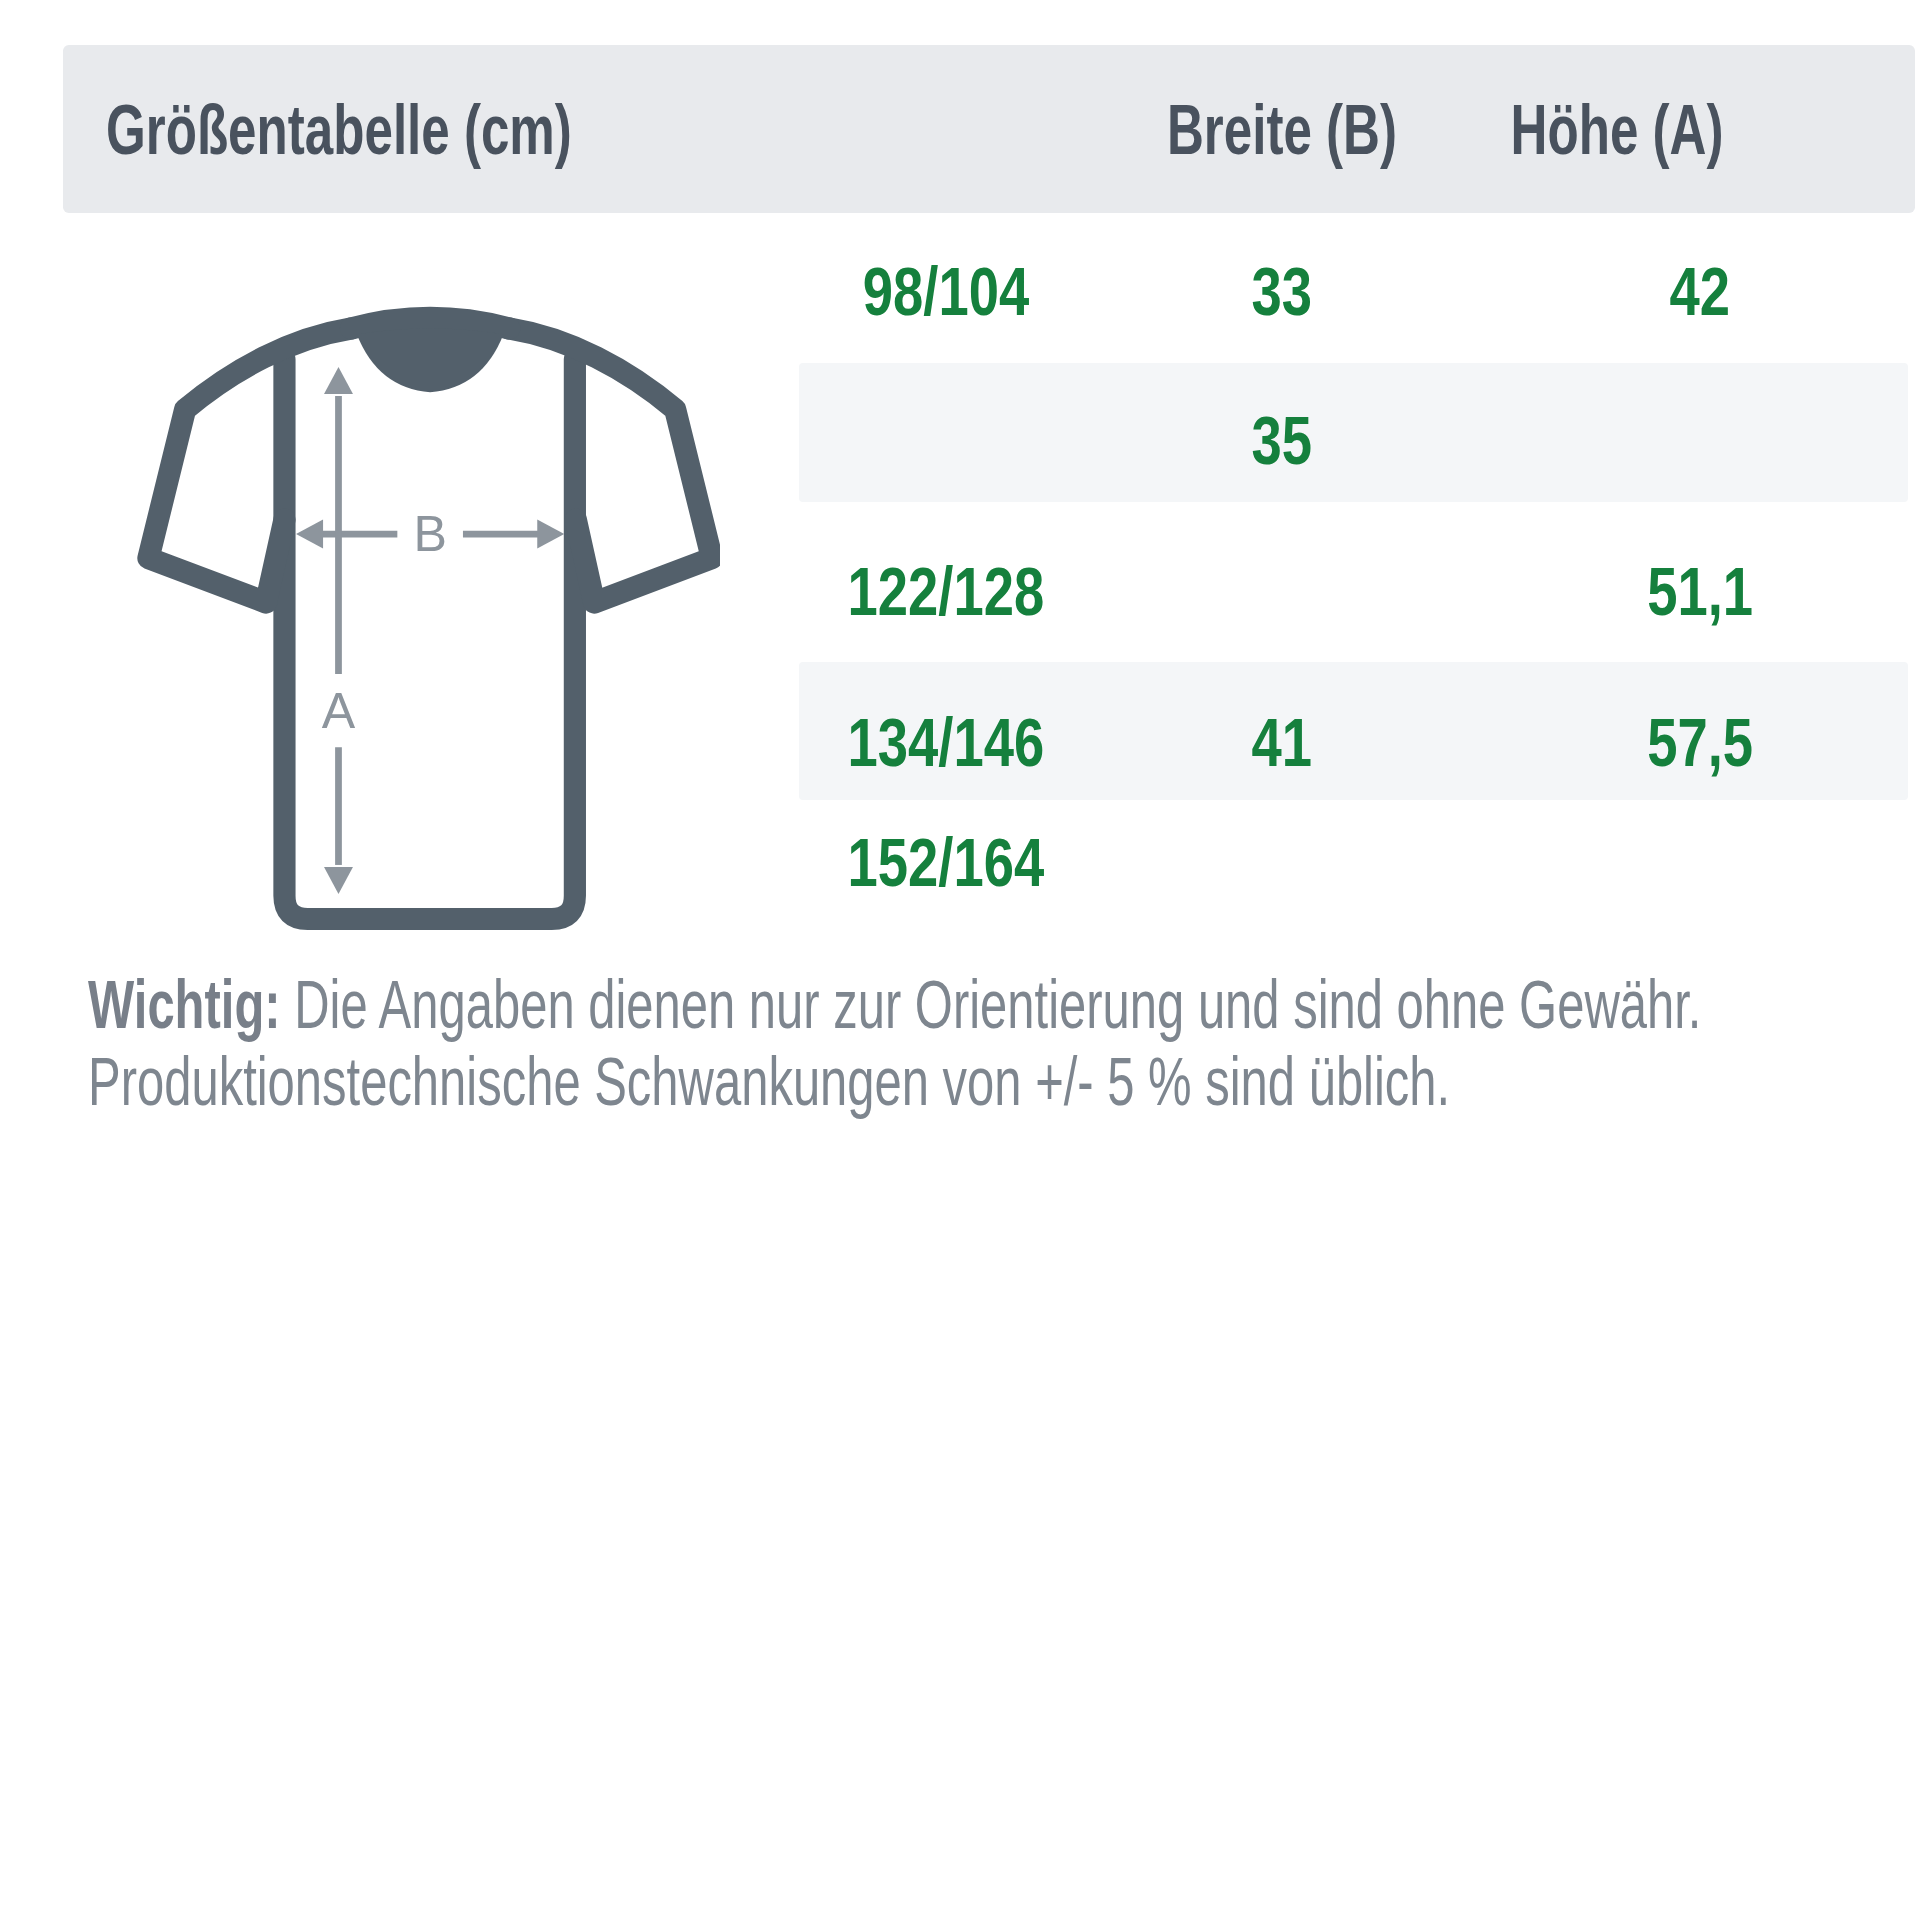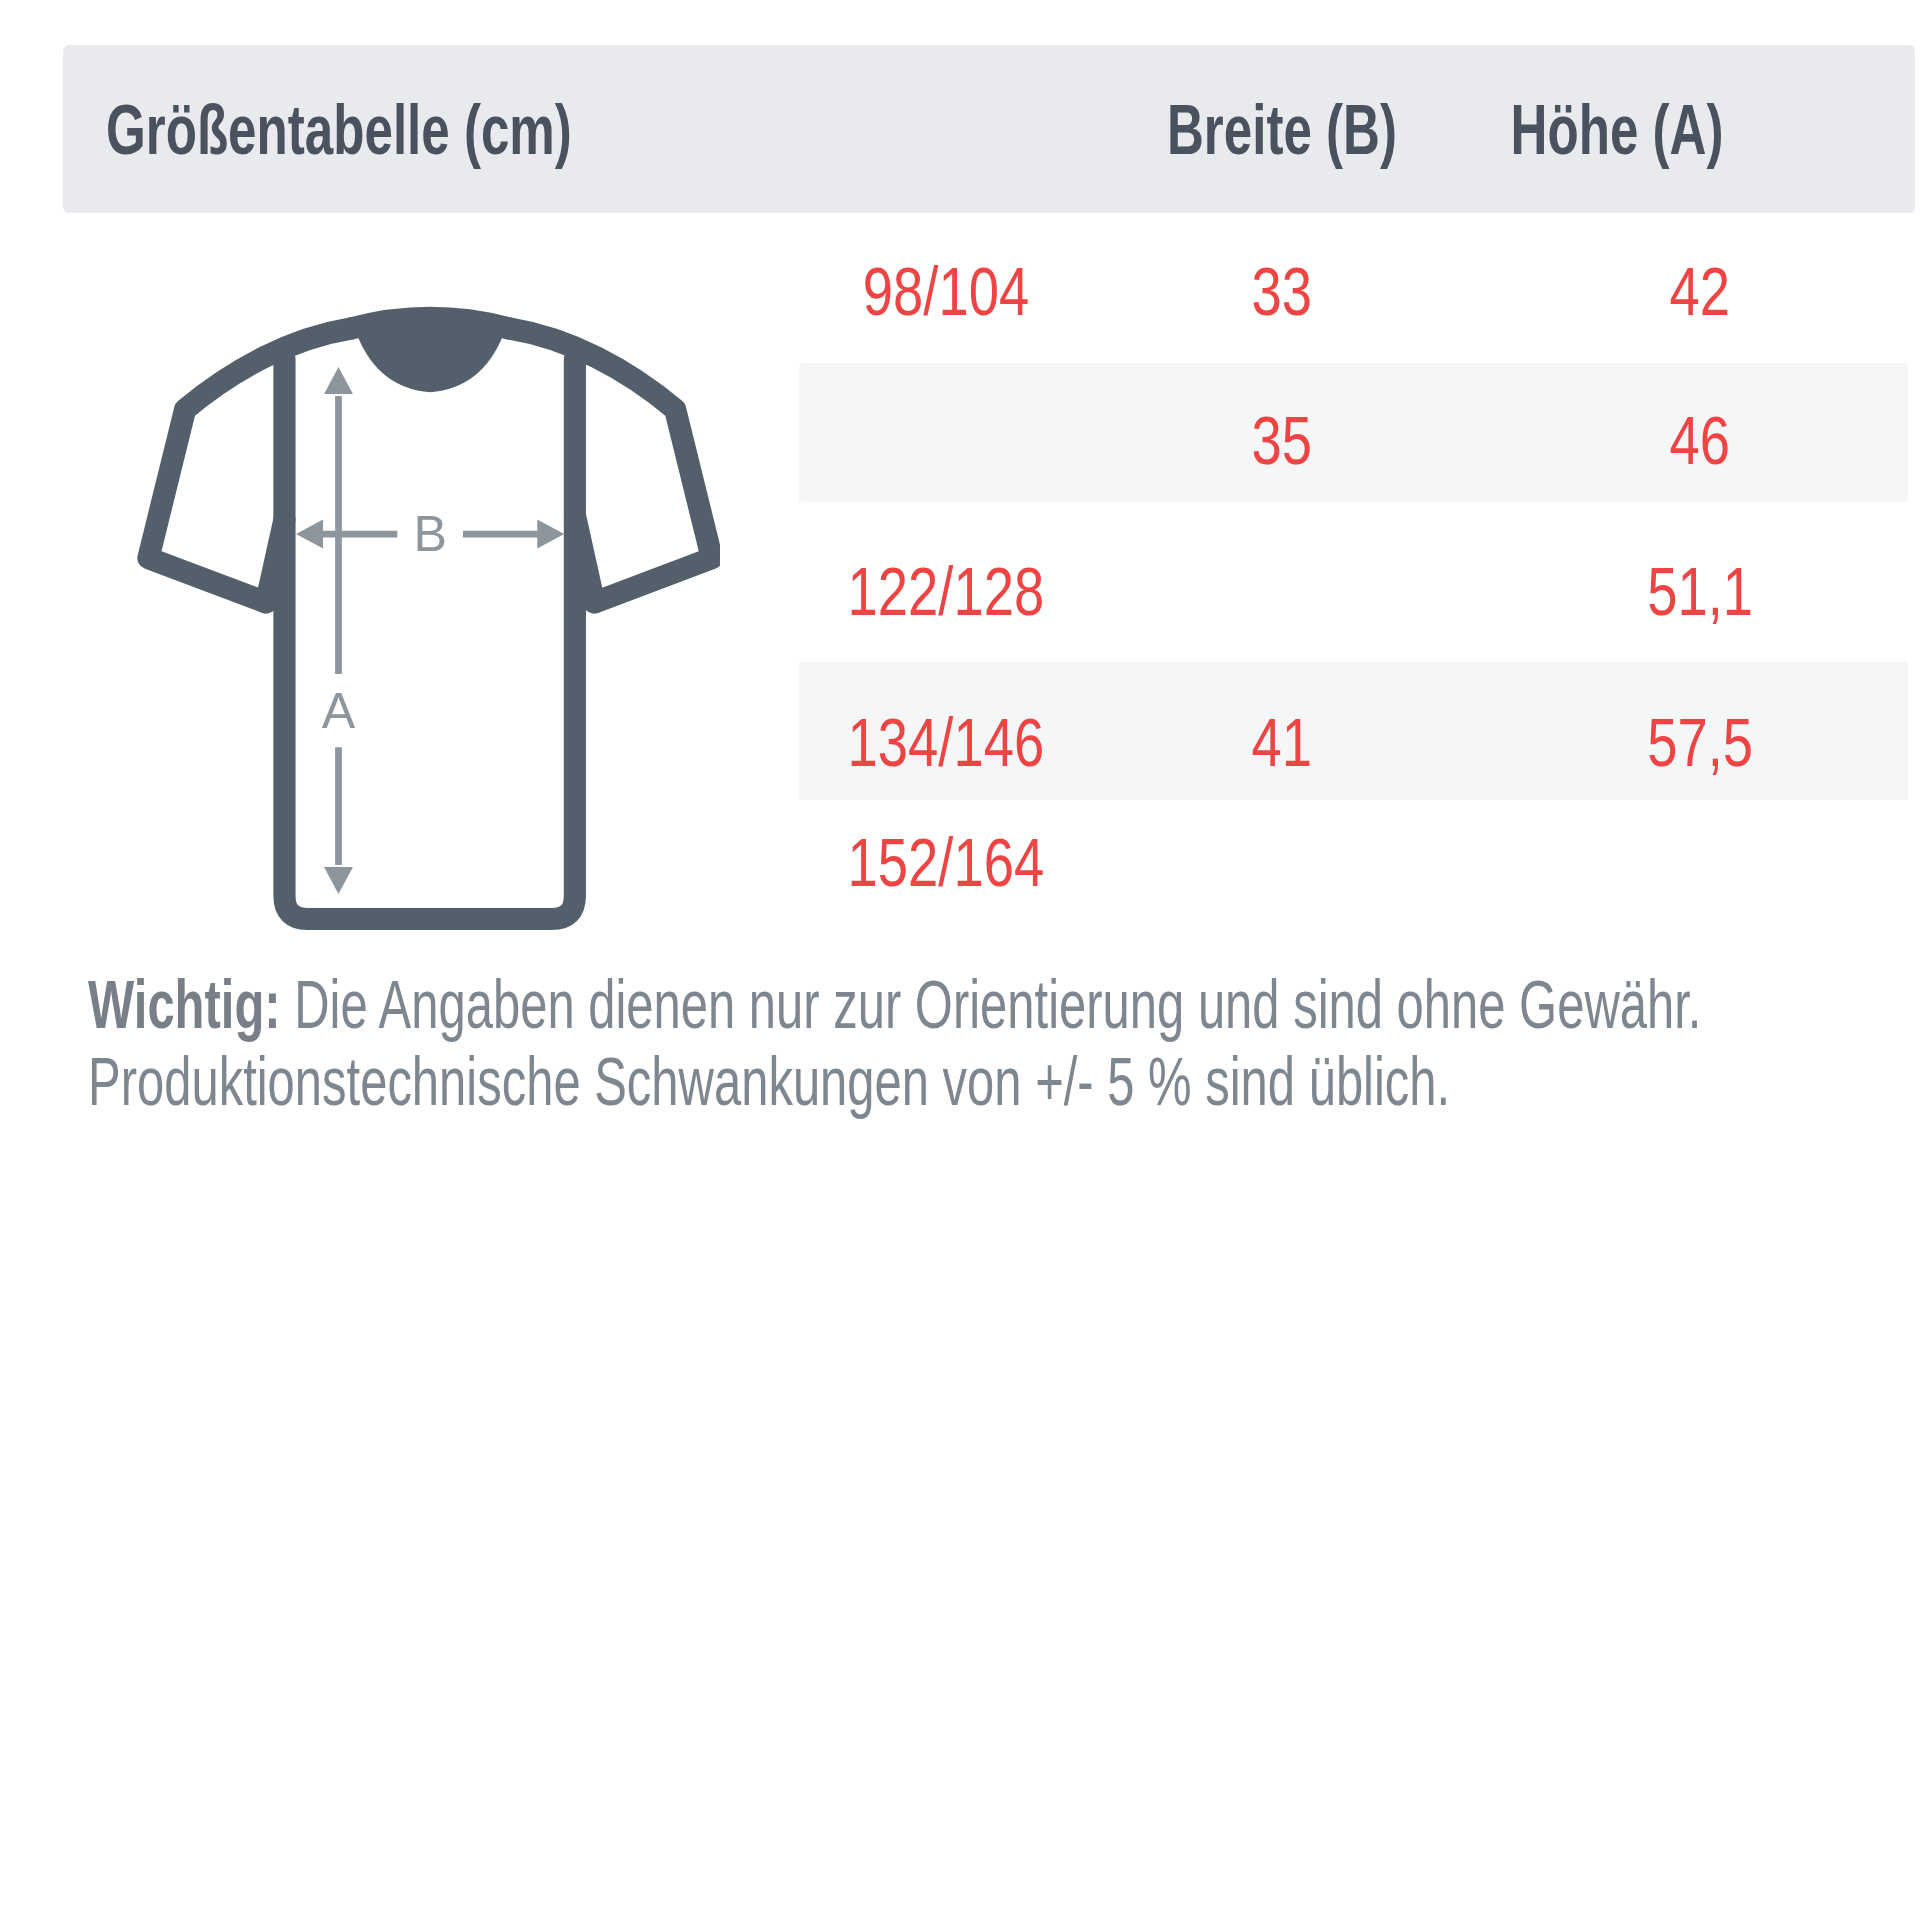--- a/index.html
+++ b/index.html
@@ -33,21 +33,21 @@
   
   .stripe{
     position:absolute;left:775px;width:1109px;height:139px;
     background:#f4f6f8;border-radius:3.9px;
   }
   .stripe.s1{top:363px;}
   .stripe.s2{top:662px;height:138px;}
   
   .cell{
     position:absolute;width:348px;text-align:center;
-    font-size:68px;font-weight:400;color:#ef4444;line-height:68px;
+    font-size:68px;font-weight:700;color:#15803d;line-height:68px;
     white-space:nowrap;
   }
   .cell > span{display:inline-block;transform:scaleX(.80);transform-origin:center center;}
   .col-size{left:748px;}
   .col-breite{left:1084px;}
   .col-hoehe{left:1502px;text-align:center;}
   
   .note{
     position:absolute;left:64px;top:966px;
     font-size:68px;color:#7e868f;line-height:77px;white-space:nowrap;
@@ -99,21 +99,20 @@
       <polygon points="225,686 210,658 240,658" stroke="none"></polygon>
     </g>
     <text x="225" y="514" text-anchor="middle" font-family="Liberation Sans, sans-serif" font-size="52" fill="#8d959d">A</text>
   </svg>
 
   <div class="cell col-size" style="top:257px"><span>98/104</span></div>
   <div class="cell col-breite" style="top:257px"><span>33</span></div>
   <div class="cell col-hoehe" style="top:257px"><span>42</span></div>
 
   <div class="cell col-breite" style="top:406px"><span>35</span></div>
-  <div class="cell col-hoehe" style="top:406px"><span>46</span></div>
 
   <div class="cell col-size" style="top:557px"><span>122/128</span></div>
   <div class="cell col-hoehe" style="top:557px"><span>51,1</span></div>
 
   <div class="cell col-size" style="top:708px"><span>134/146</span></div>
   <div class="cell col-breite" style="top:708px"><span>41</span></div>
   <div class="cell col-hoehe" style="top:708px"><span>57,5</span></div>
 
   <div class="cell col-size" style="top:828px"><span>152/164</span></div>
 

